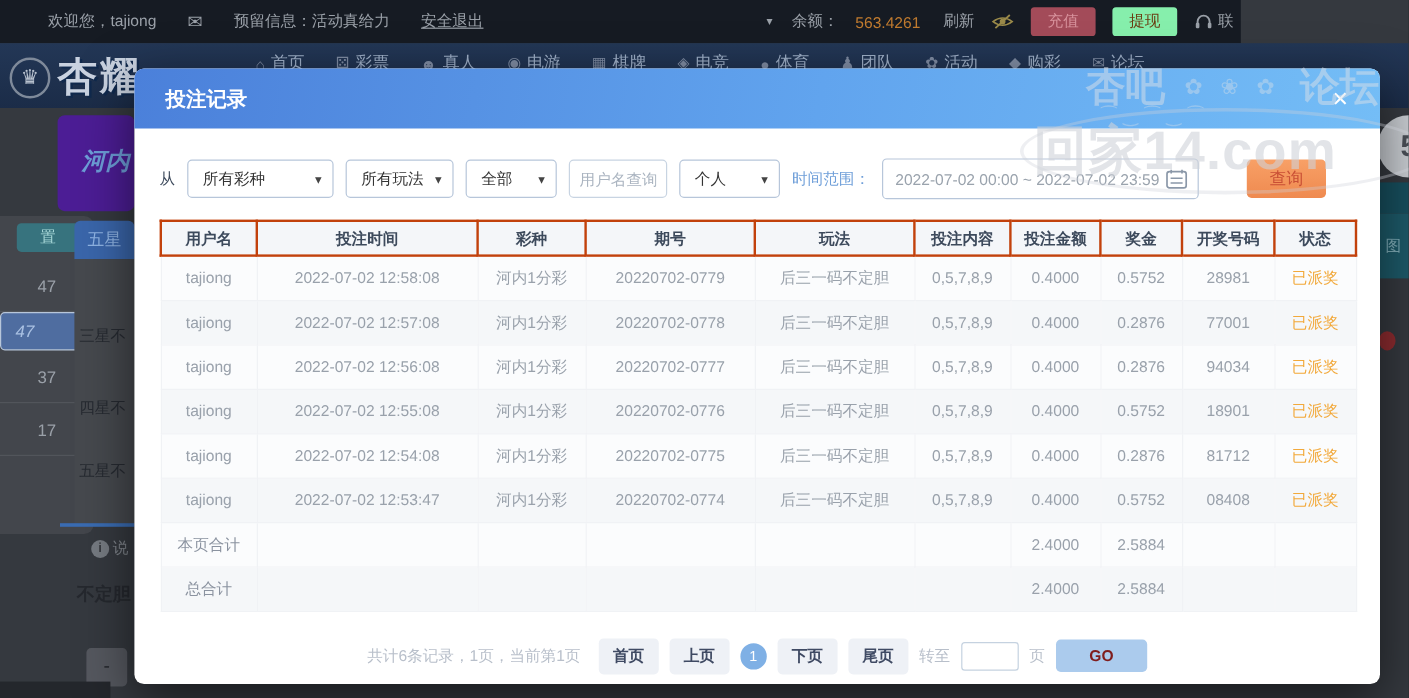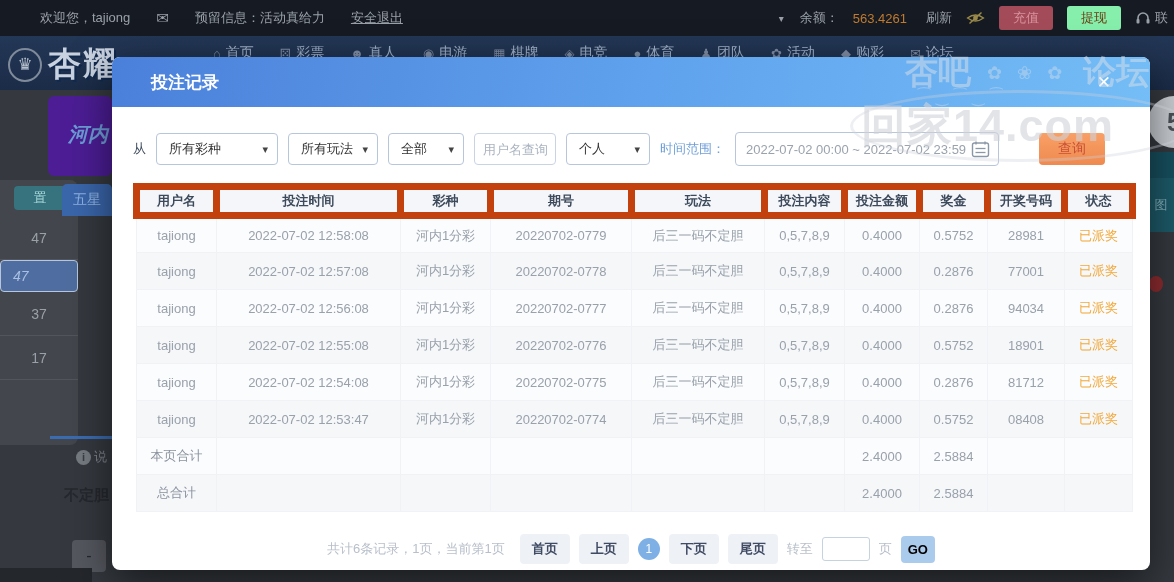--- a/index.html
+++ b/index.html
@@ -1,21 +1,21 @@
 <!DOCTYPE html>
 <html><head>
 <meta charset="utf-8">
 <style>
   html,body{margin:0;padding:0;background:#222;}
   *{box-sizing:border-box;}
   .stage{position:relative;width:1174px;height:582px;overflow:hidden;background:#35393f;
          font-family:"Liberation Sans","DejaVu Sans",sans-serif;}
 
   
-  .topbar{position:absolute;left:0;top:0;width:1174px;height:36px;background:#161b23;
+  .topbar{position:absolute;left:0;top:0;width:1034px;height:36px;background:#161b23;
           display:flex;align-items:center;color:#9aa0a8;font-size:13px;z-index:5;}
   .topbar .grp-left{display:flex;align-items:center;gap:26px;margin-left:40px;}
   .topbar .grp-right{display:flex;align-items:center;gap:14px;margin-left:auto;margin-right:6px;}
   .tb-link{text-decoration:underline;cursor:pointer;}
   .tb-mail{font-size:15px;}
   .caret{font-size:10px;margin-right:2px;}
   .balance-val{color:#c07b2f;}
   .tb-btn{display:inline-block;padding:3px 14px;border-radius:3px;font-size:13px;cursor:pointer;}
   .btn-recharge{background:#a34b59;color:#d8929c;}
   .btn-withdraw{background:#86efac;color:#6b3d12;}
@@ -60,21 +60,21 @@
       color:#4b5058;font-size:25px;font-weight:700;display:flex;align-items:center;justify-content:center;}
   .rs-band{left:1148px;top:152px;width:26px;height:26px;background:#174f5e;}
   .rs-tab{left:1148px;top:178px;width:26px;height:54px;background:#1d5a69;color:#7fadb8;
       font-size:13px;display:flex;align-items:center;justify-content:center;}
   .rs-red{left:1149px;top:276px;width:14px;height:16px;border-radius:50%;background:#8e2c30;}
 
   
   .modal{position:absolute;left:112px;top:57px;width:1038px;height:513px;background:#fff;
       border-radius:8px;box-shadow:0 14px 44px rgba(0,0,0,.55);z-index:20;}
   .modal-head{height:50px;border-radius:8px 8px 0 0;display:flex;align-items:center;
-      justify-content:space-between;padding:0 39px;
+      justify-content:space-between;padding:0 26px;
       background:linear-gradient(100deg,#4b80da 0%,#61a4ee 55%,#74bdf6 100%);}
   .modal-title{color:#fff;font-size:17px;font-weight:700;}
   .modal-close{color:#fff;font-size:17px;font-weight:700;cursor:pointer;line-height:1;}
   .modal-body{padding:0 21px;}
 
   .filters{margin-top:26px;display:flex;align-items:center;gap:10px;height:32px;font-size:13px;}
   .flabel{color:#3d4a5c;}
   .ftime-label{color:#6f9fd9;}
   .sel{height:32px;border:1px solid #b7c6da;border-radius:4px;background:#fff;display:flex;
       align-items:center;justify-content:space-between;padding:0 9px 0 12px;color:#333;cursor:pointer;}
@@ -84,38 +84,38 @@
       font-size:13px;color:#333;outline:none;font-family:inherit;}
   .finput::placeholder{color:#aab4c0;}
   .fdate{height:34px;width:264px;border:1px solid #b7c6da;border-radius:4px;display:flex;
       align-items:center;justify-content:space-between;padding:0 8px 0 10px;color:#9aa3ad;cursor:pointer;}
   .btn-search{margin-left:30px;width:66px;height:32px;border-radius:4px;cursor:pointer;
       background:linear-gradient(#f8a066,#ef8a50);color:#c94f35;font-size:14px;
       display:flex;align-items:center;justify-content:center;}
 
   
   table.rec{margin-top:18px;width:996px;border-collapse:collapse;font-size:13px;table-layout:fixed;}
-  .rec th{height:29px;background:#f4f6f9;color:#3d4a5c;font-weight:700;border:7px solid #c2410c;text-align:center;}
+  .rec th{height:29px;background:#f4f6f9;color:#3d4a5c;font-weight:700;border:2px solid #c2410c;text-align:center;}
   .rec td{height:37px;text-align:center;color:#99a1ab;border:1px solid #f0f2f5;overflow:hidden;white-space:nowrap;}
   .rec tr.odd td{background:#fbfcfd;}
   .rec tr.even td{background:#f5f7f9;}
   .rec td.status{color:#f2a93b;}
   .rec td.sum-label{color:#8b93a0;}
   .c0{width:80px;}.c1{width:184px;}.c2{width:90px;}.c3{width:141px;}.c4{width:133px;}
   .c5{width:80px;}.c6{width:75px;}.c7{width:68px;}.c8{width:77px;}.c9{width:68px;}
 
   
   .pager{margin-top:22px;display:flex;align-items:center;justify-content:center;gap:9px;font-size:13px;}
   .pg-info{color:#b8bfca;margin-right:6px;}
   .pg-btn{background:#eef1f6;color:#3f4a63;border-radius:4px;padding:6px 12px;cursor:pointer;font-weight:600;}
   .pg-cur{width:22px;height:22px;border-radius:50%;background:#7fb0e5;color:#fff;
       display:flex;align-items:center;justify-content:center;font-size:12px;}
   .pg-text{color:#b8bfca;}
   .pg-input{width:48px;height:24px;border:1px solid #c5d2e0;border-radius:3px;outline:none;font-family:inherit;}
-  .pg-go{background:#abcbed;color:#000000;border-radius:4px;padding:6px 7px;font-weight:700;cursor:pointer;}
+  .pg-go{background:#abcbed;color:#7f1d1d;border-radius:4px;padding:6px 28px;font-weight:700;cursor:pointer;}
 
   
   .wm{position:absolute;z-index:40;pointer-events:none;}
   .wm-top{left:905px;top:50px;display:flex;align-items:center;gap:16px;
       color:rgba(218,223,231,.5);font-size:33px;font-weight:800;}
   .wm-flourish{font-size:18px;letter-spacing:5px;color:rgba(218,223,231,.42);}
   .wm-swirl{left:918px;top:88px;font-size:15px;letter-spacing:6px;color:rgba(218,223,231,.38);}
   .wm-domain{left:861px;top:96px;font-size:45px;font-weight:800;letter-spacing:1px;
       color:rgba(206,210,217,.6);}
   .wm-ellipse{left:850px;top:90px;width:342px;height:72px;border:3px solid rgba(206,210,217,.35);
@@ -221,20 +221,25 @@
   <div class="bg-frag sidebar-card">
     <div class="sb-badge">置</div>
     <div id="sidebar-rows">
         <div class="sb-row">47</div>
         <div class="sb-row sel">47</div>
         <div class="sb-row">37</div>
         <div class="sb-row">17</div>
       </div>
   </div>
   <div class="bg-frag bg-tab-sel">五星</div>
+  <div class="bg-frag bg-panel" id="bg-panel">
+      <span class="pt" style="top: 55px;">三星不</span>
+      <span class="pt" style="top: 115px;">四星不</span>
+      <span class="pt" style="top: 168px;">五星不</span>
+    </div>
   <div class="bg-frag bg-underline"></div>
   <div class="bg-frag bg-note">
     <span class="note-i">i</span>
     <span>说</span>
   </div>
   <div class="bg-frag bg-play">不定胆</div>
   <div class="bg-frag bg-minus">-</div>
   <div class="bg-frag bg-bottom-strip"></div>
   <div class="bg-frag rs-ball">5</div>
   <div class="bg-frag rs-band"></div>

